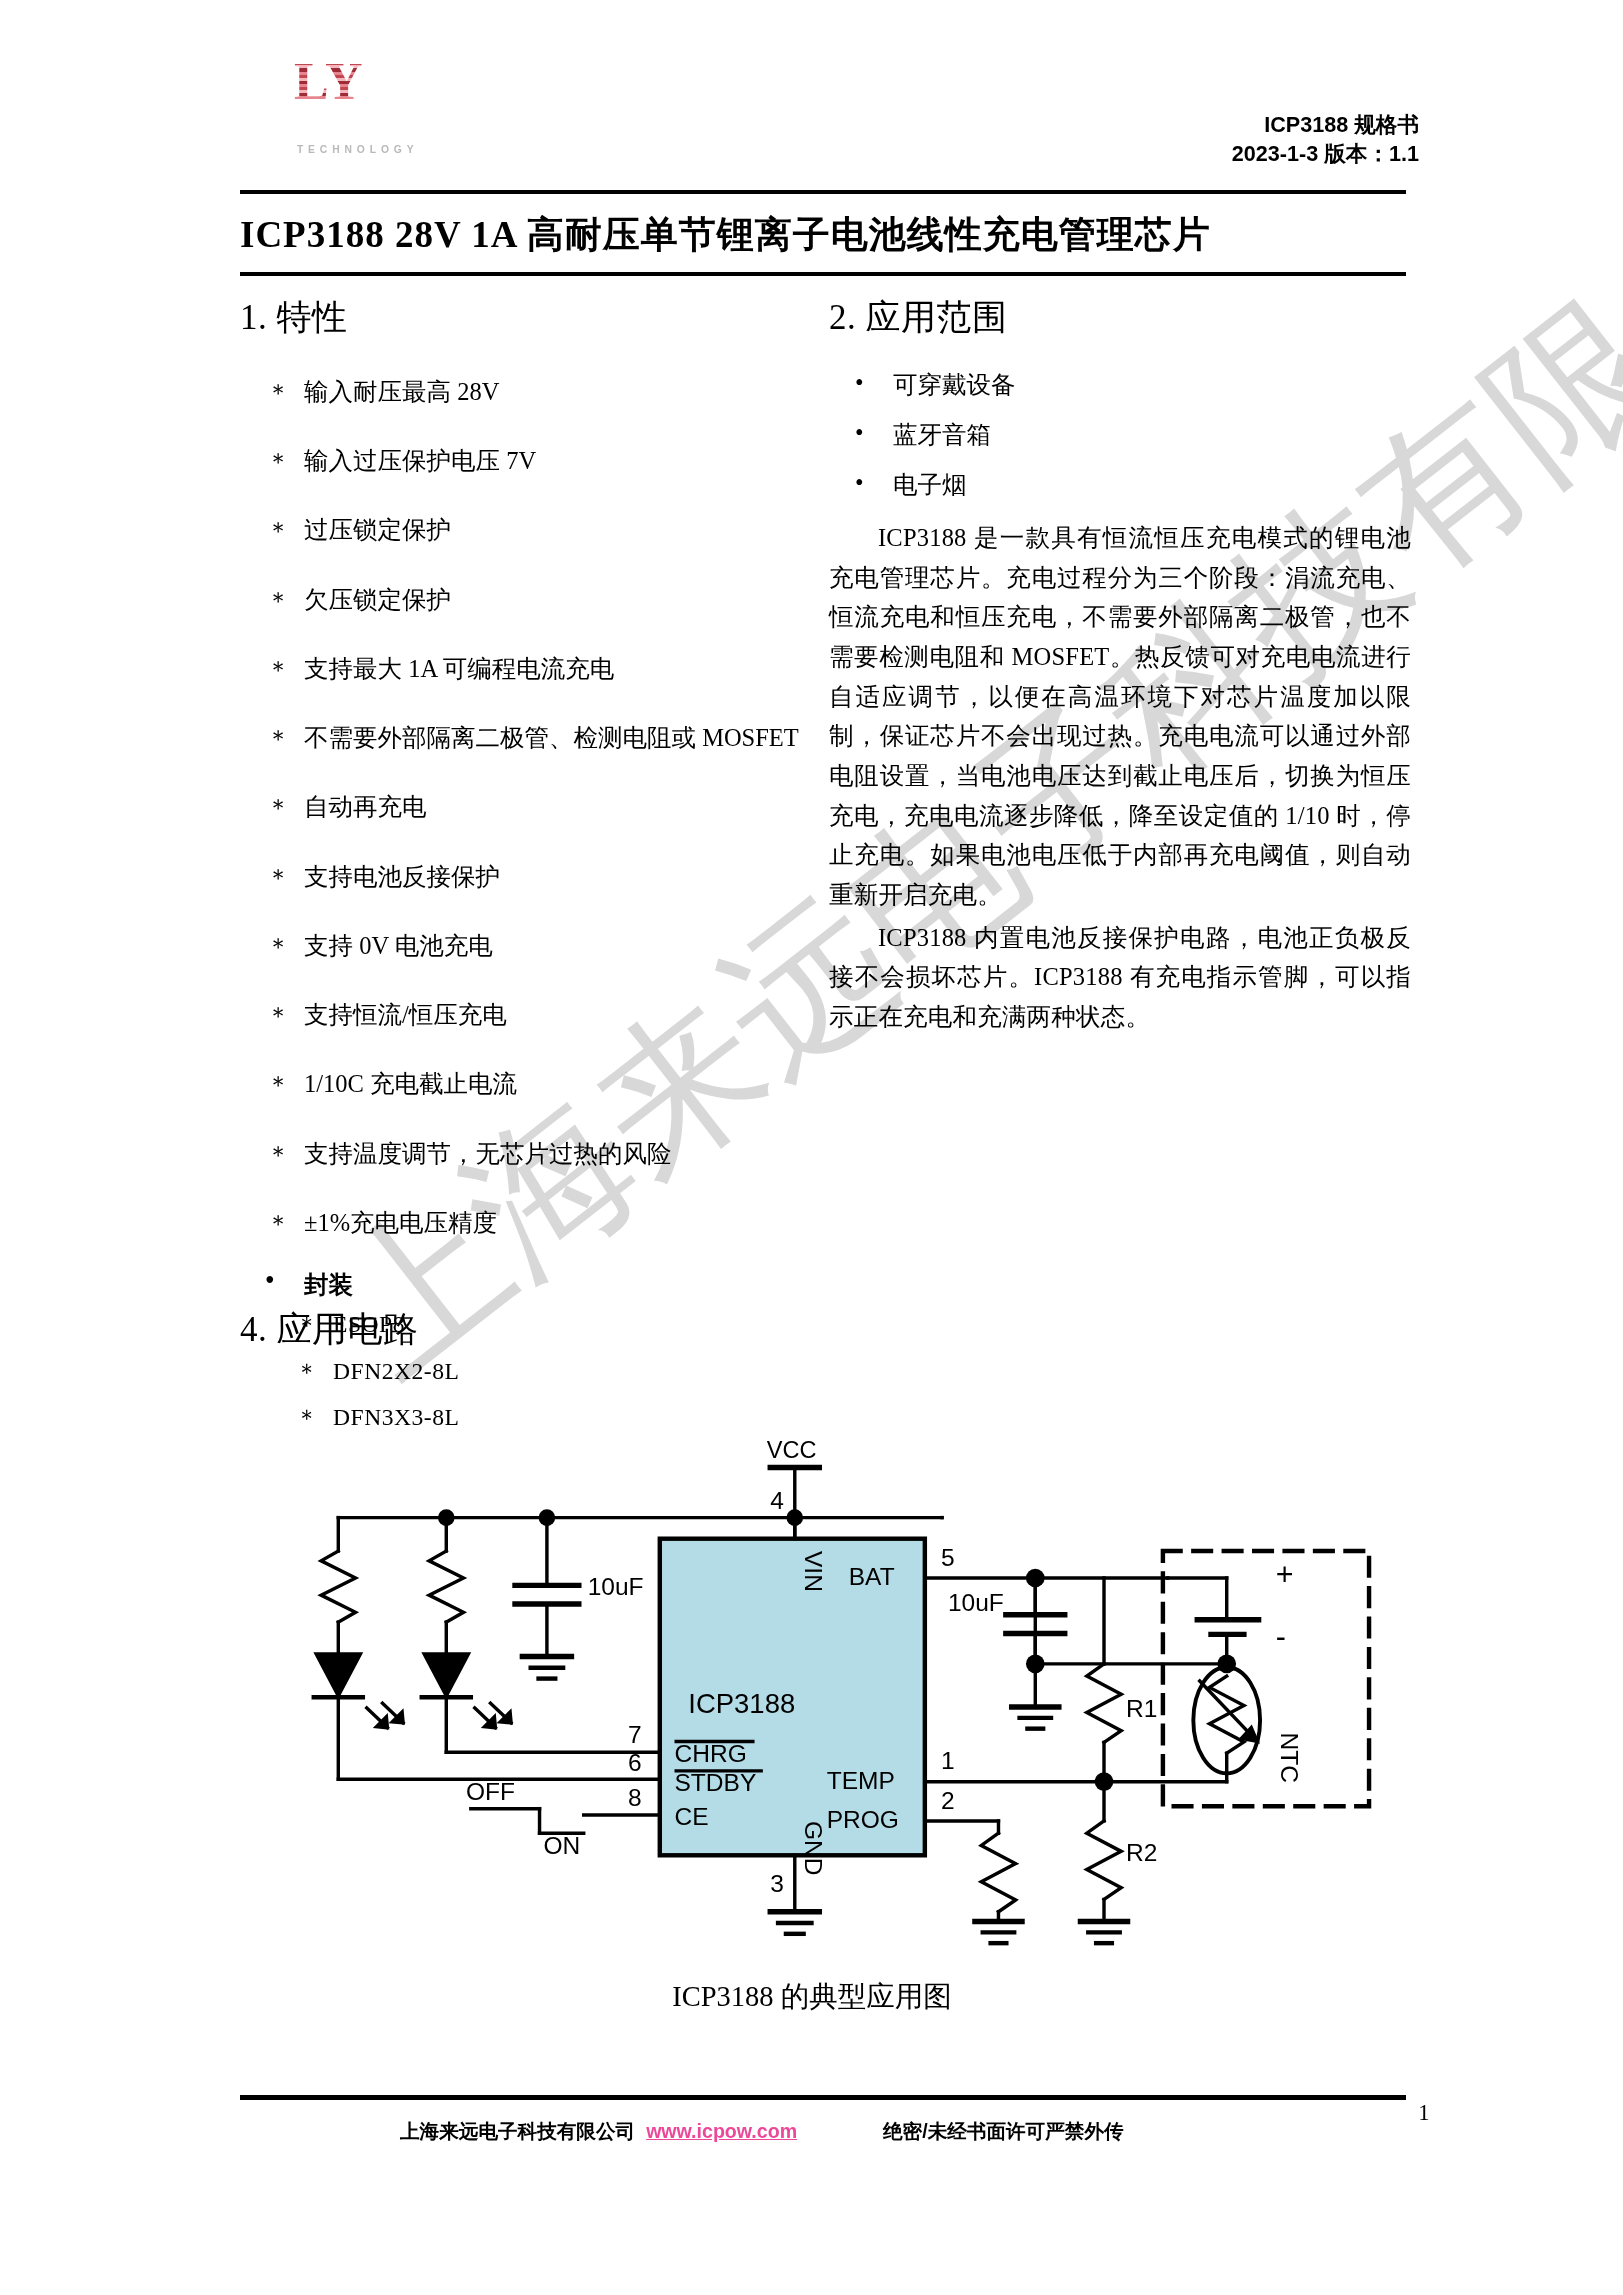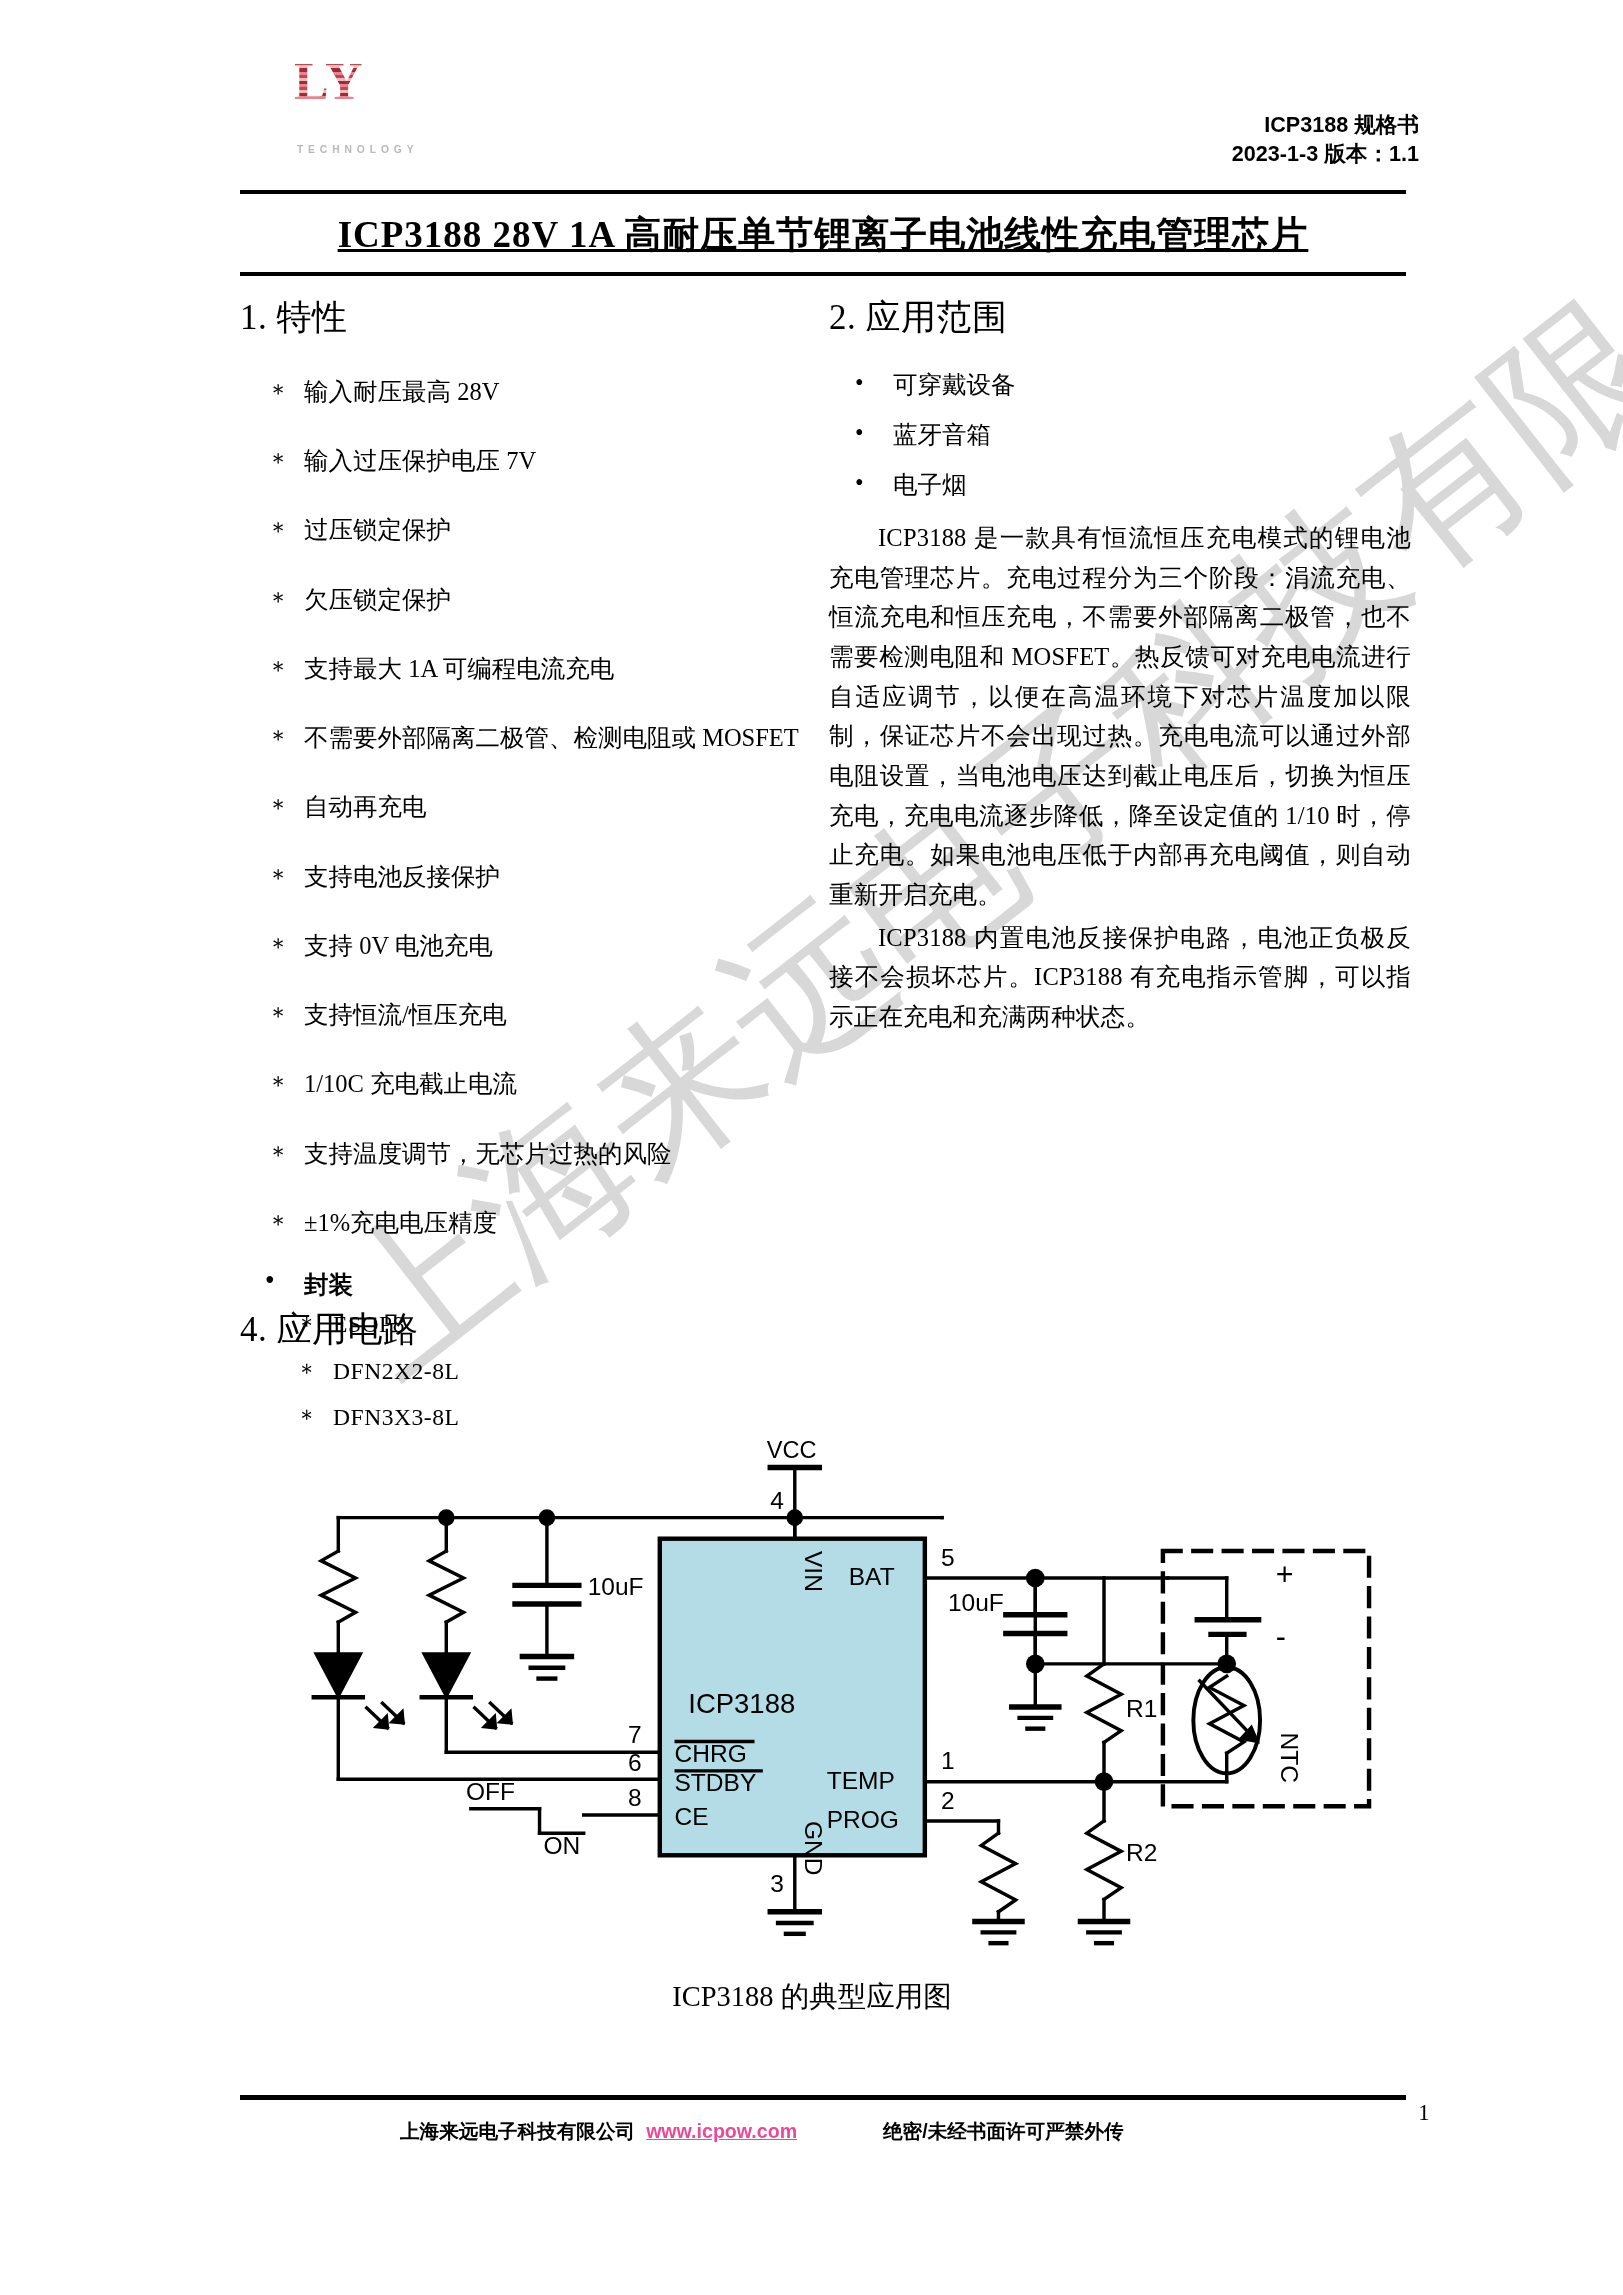--- a/index.html
+++ b/index.html
@@ -40,23 +40,23 @@
   .hdr-right{
     position:absolute;right:204px;top:110px;text-align:right;
     font-family:"Liberation Sans",sans-serif;font-weight:bold;
     font-size:21.6px;line-height:1.35;color:#000;
   }
   .rule-top{position:absolute;left:240px;top:190px;width:1166px;height:4.4px;background:#000;}
   .rule-title-bot{position:absolute;left:240px;top:272px;width:1166px;height:4.4px;background:#000;}
 
   
   .doc-title{
-    position:absolute;left:240px;top:210px;width:1166px;text-align:center;
+    position:absolute;left:240px;top:210px;width:1166px;text-align:left;
     font-family:"Liberation Serif",serif;font-weight:bold;font-size:37px;
-    letter-spacing:1px;color:#000;text-decoration:underline;
+    letter-spacing:1px;color:#000;
   }
 
   
   .col-l{position:absolute;left:240px;top:294px;width:584px;}
   .col-r{position:absolute;left:829px;top:294px;width:582px;}
 
   h2.sec{
     font-family:"Liberation Serif",serif;font-weight:normal;font-size:35px;
     margin:0 0 25.5px 0;color:#000;letter-spacing:0.5px;
   }

